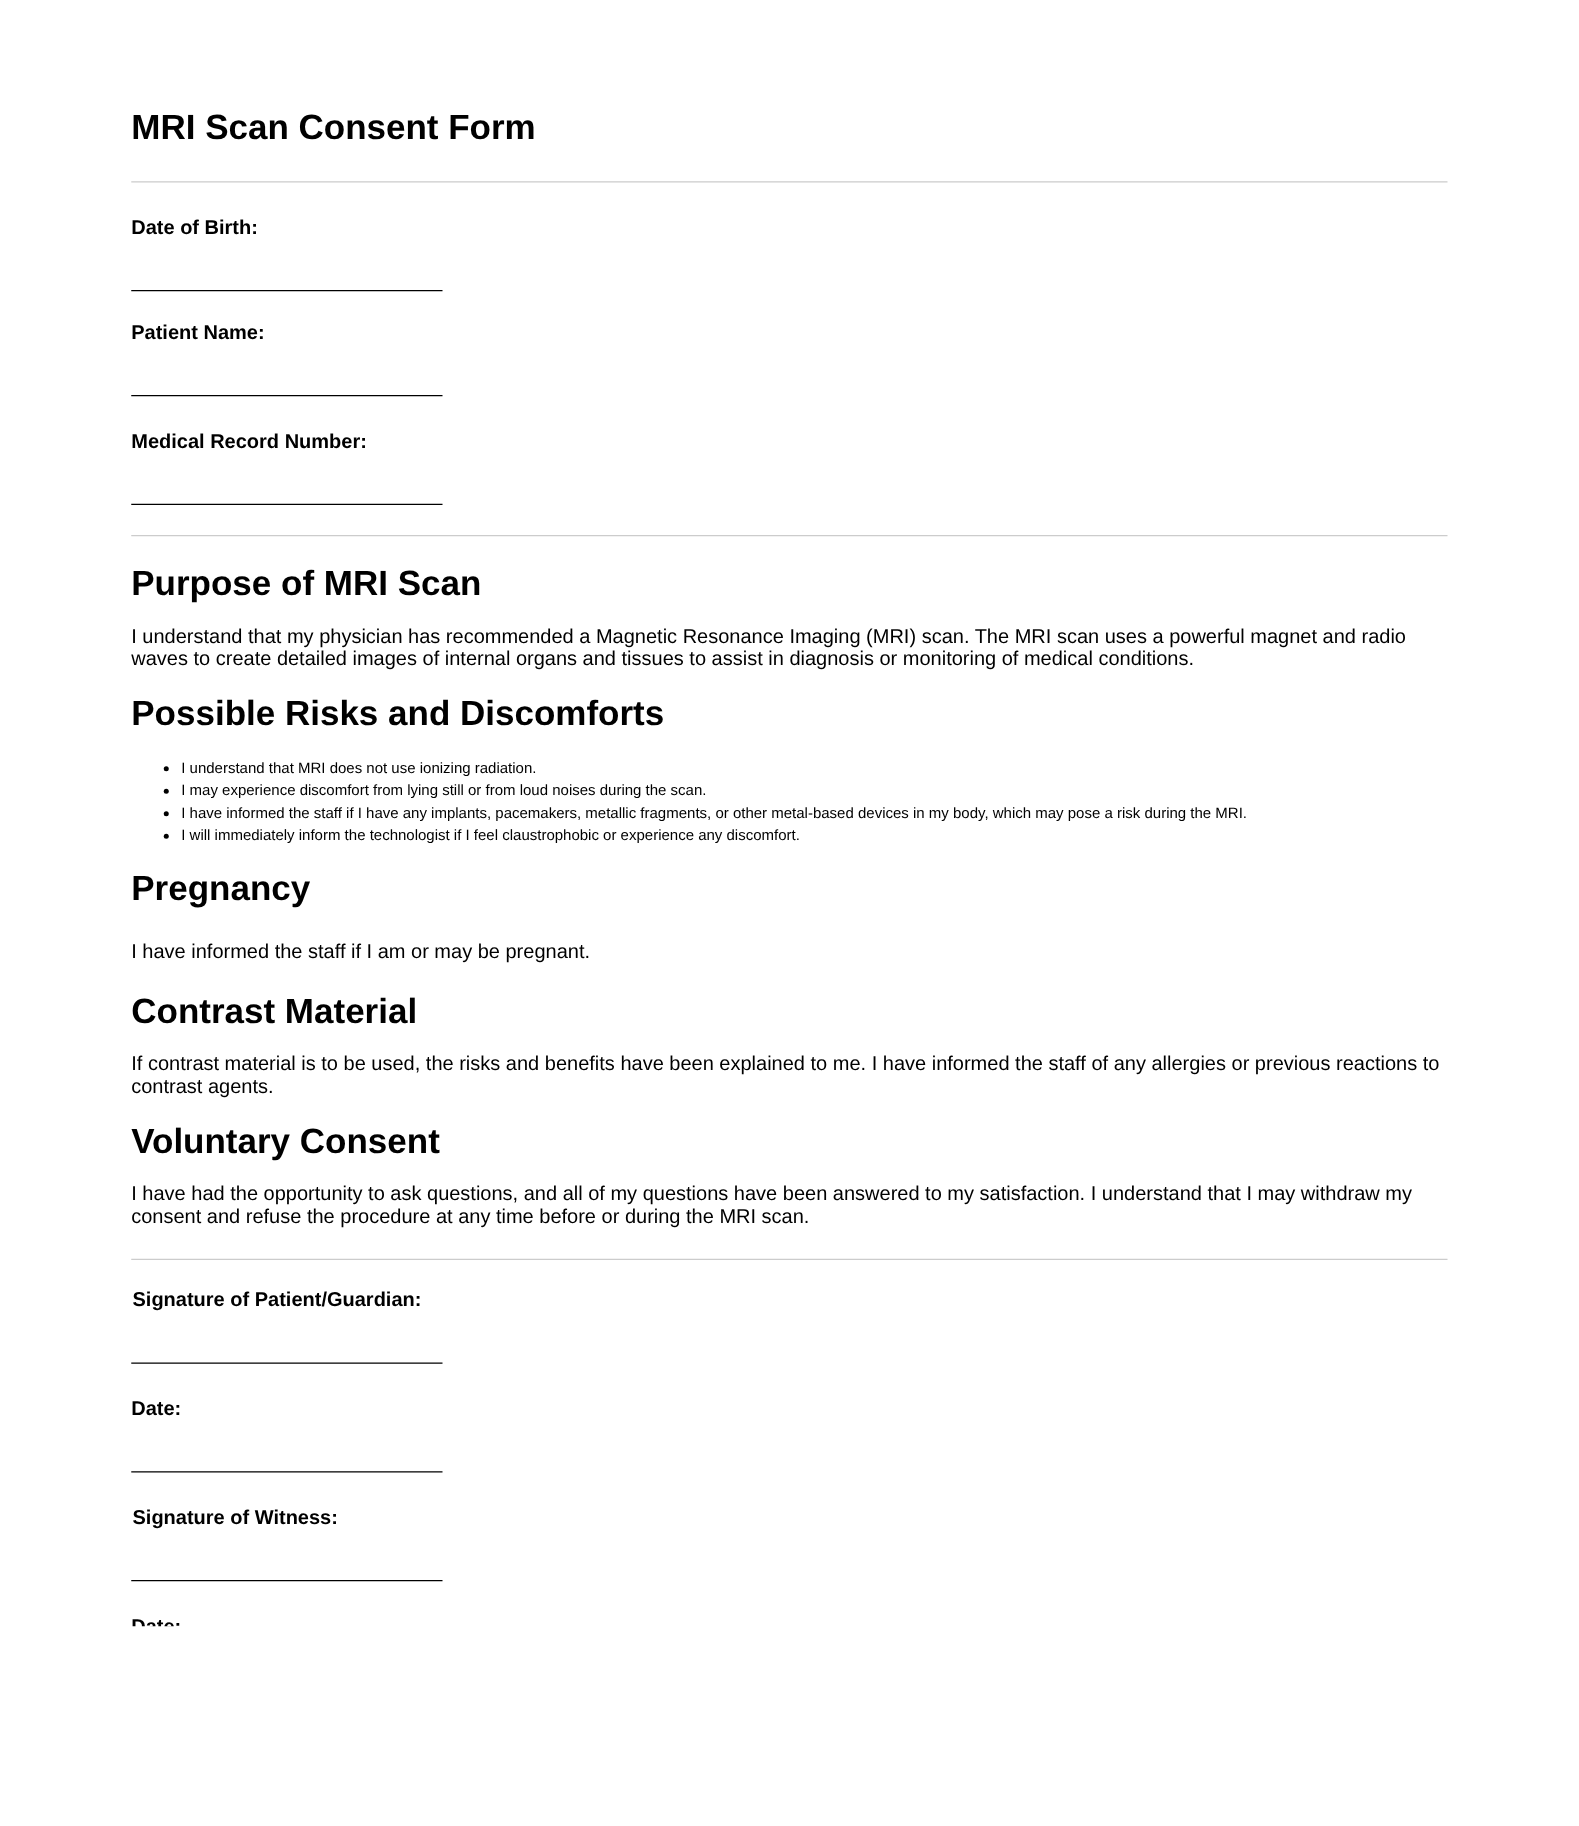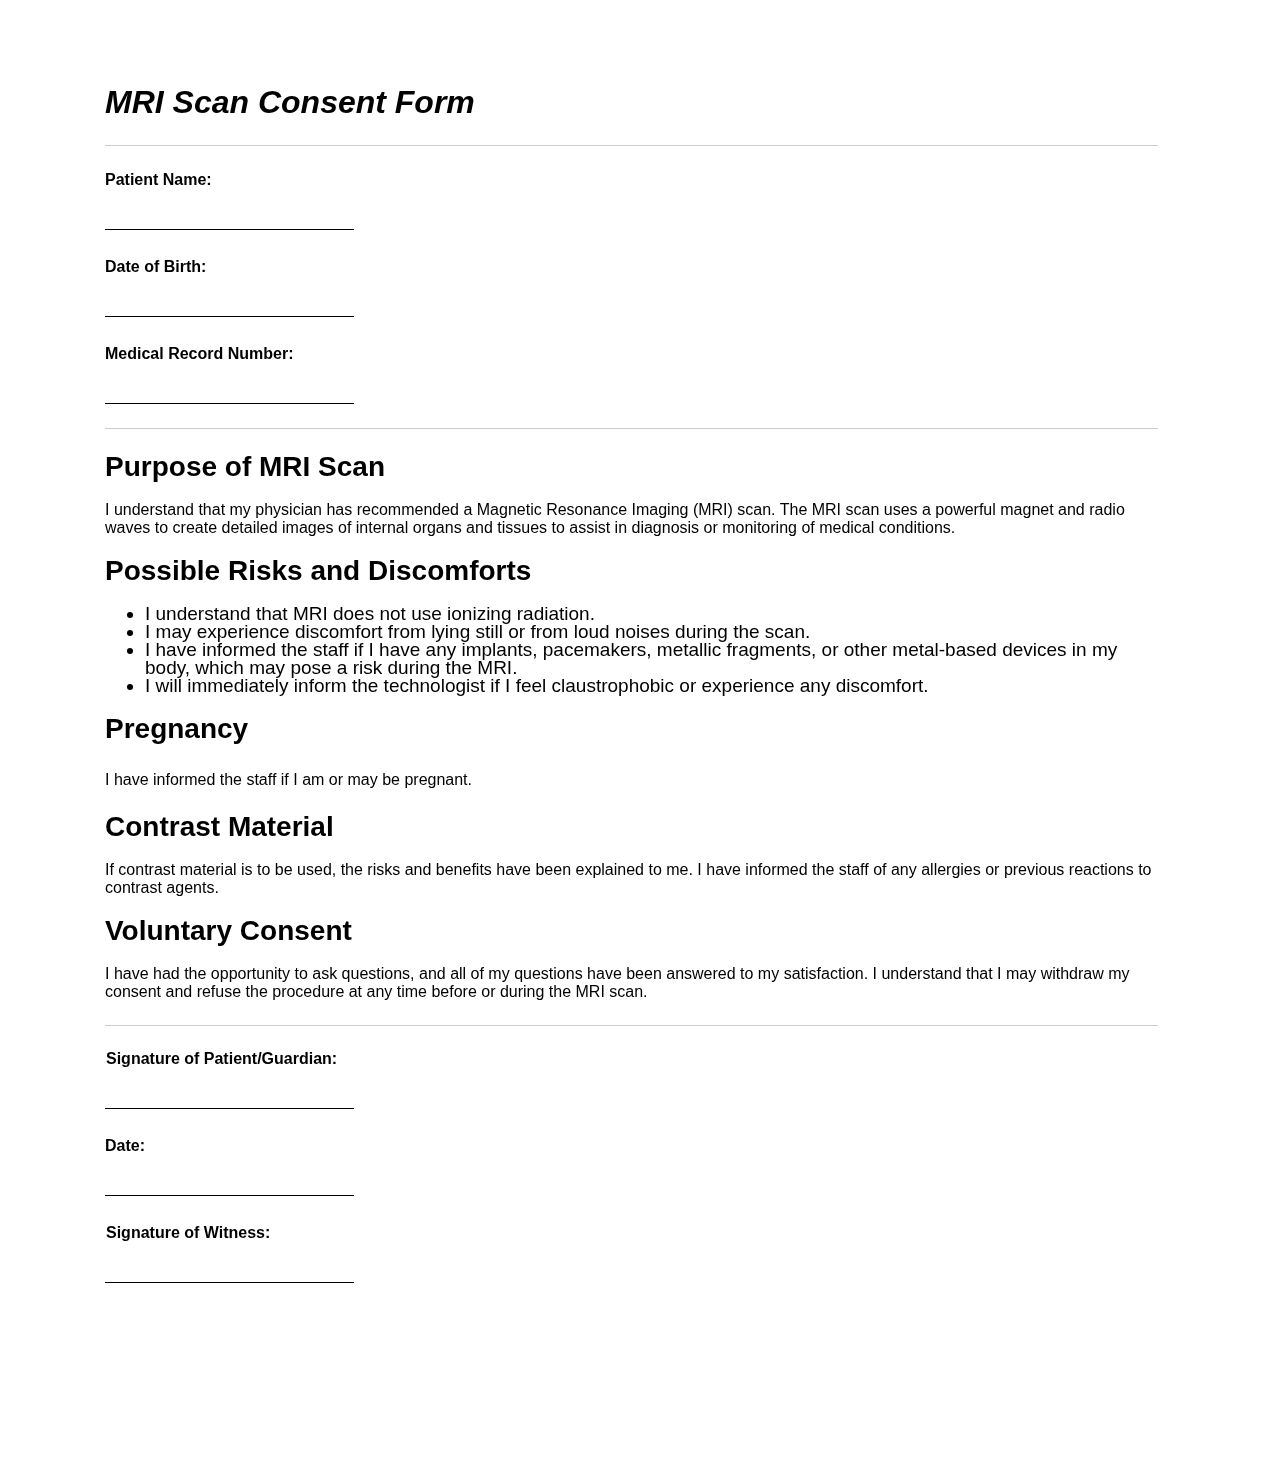--- a/index.html
+++ b/index.html
@@ -21,26 +21,25 @@
       overflow: hidden;
     }
     .page {
       position: absolute;
       left: 105px;
       top: 0;
       width: 1053px;
       padding-top: 82px;
     }
     h1 {
-      font-size: 32px;
+      font-size: 28px;
       font-weight: bold;
       margin: 0;
       line-height: 40px;
       height: 40px;
-      font-style: italic;
     }
     hr.divider {
       border: none;
       border-top: 1px solid #cccccc;
       margin: 0;
       height: 0;
     }
     .field {
       position: relative;
     }
@@ -61,44 +60,44 @@
       line-height: 28px;
     }
     p.body-text {
       font-size: 16px;
       line-height: 18px;
       margin: 0;
     }
     ul.risk-list {
       margin: 0;
       padding-left: 40px;
-      font-size: 19px;
+      font-size: 12px;
       line-height: 18px;
     }
     ul.risk-list li {
       margin: 0;
     }
   </style>
 </head>
 <body>
 
 <div class="viewport">
   <div class="page">
 
     <h1>MRI Scan Consent Form</h1>
 
     <hr class="divider" style="margin-top:23px;">
 
-    <div class="field" style="margin-top:25px;">
-      <span class="field-label">Patient Name:</span>
+    <div class="field" style="margin-top:28px;">
+      <span class="field-label">Date of Birth:</span>
       <div class="field-line" style="height:40px;"></div>
     </div>
 
-    <div class="field" style="margin-top:28px;">
-      <span class="field-label">Date of Birth:</span>
+    <div class="field" style="margin-top:25px;">
+      <span class="field-label">Patient Name:</span>
       <div class="field-line" style="height:40px;"></div>
     </div>
 
     <div class="field" style="margin-top:28px;">
       <span class="field-label">Medical Record Number:</span>
       <div class="field-line" style="height:40px;"></div>
     </div>
 
     <hr class="divider" style="margin-top:24px;">
 

